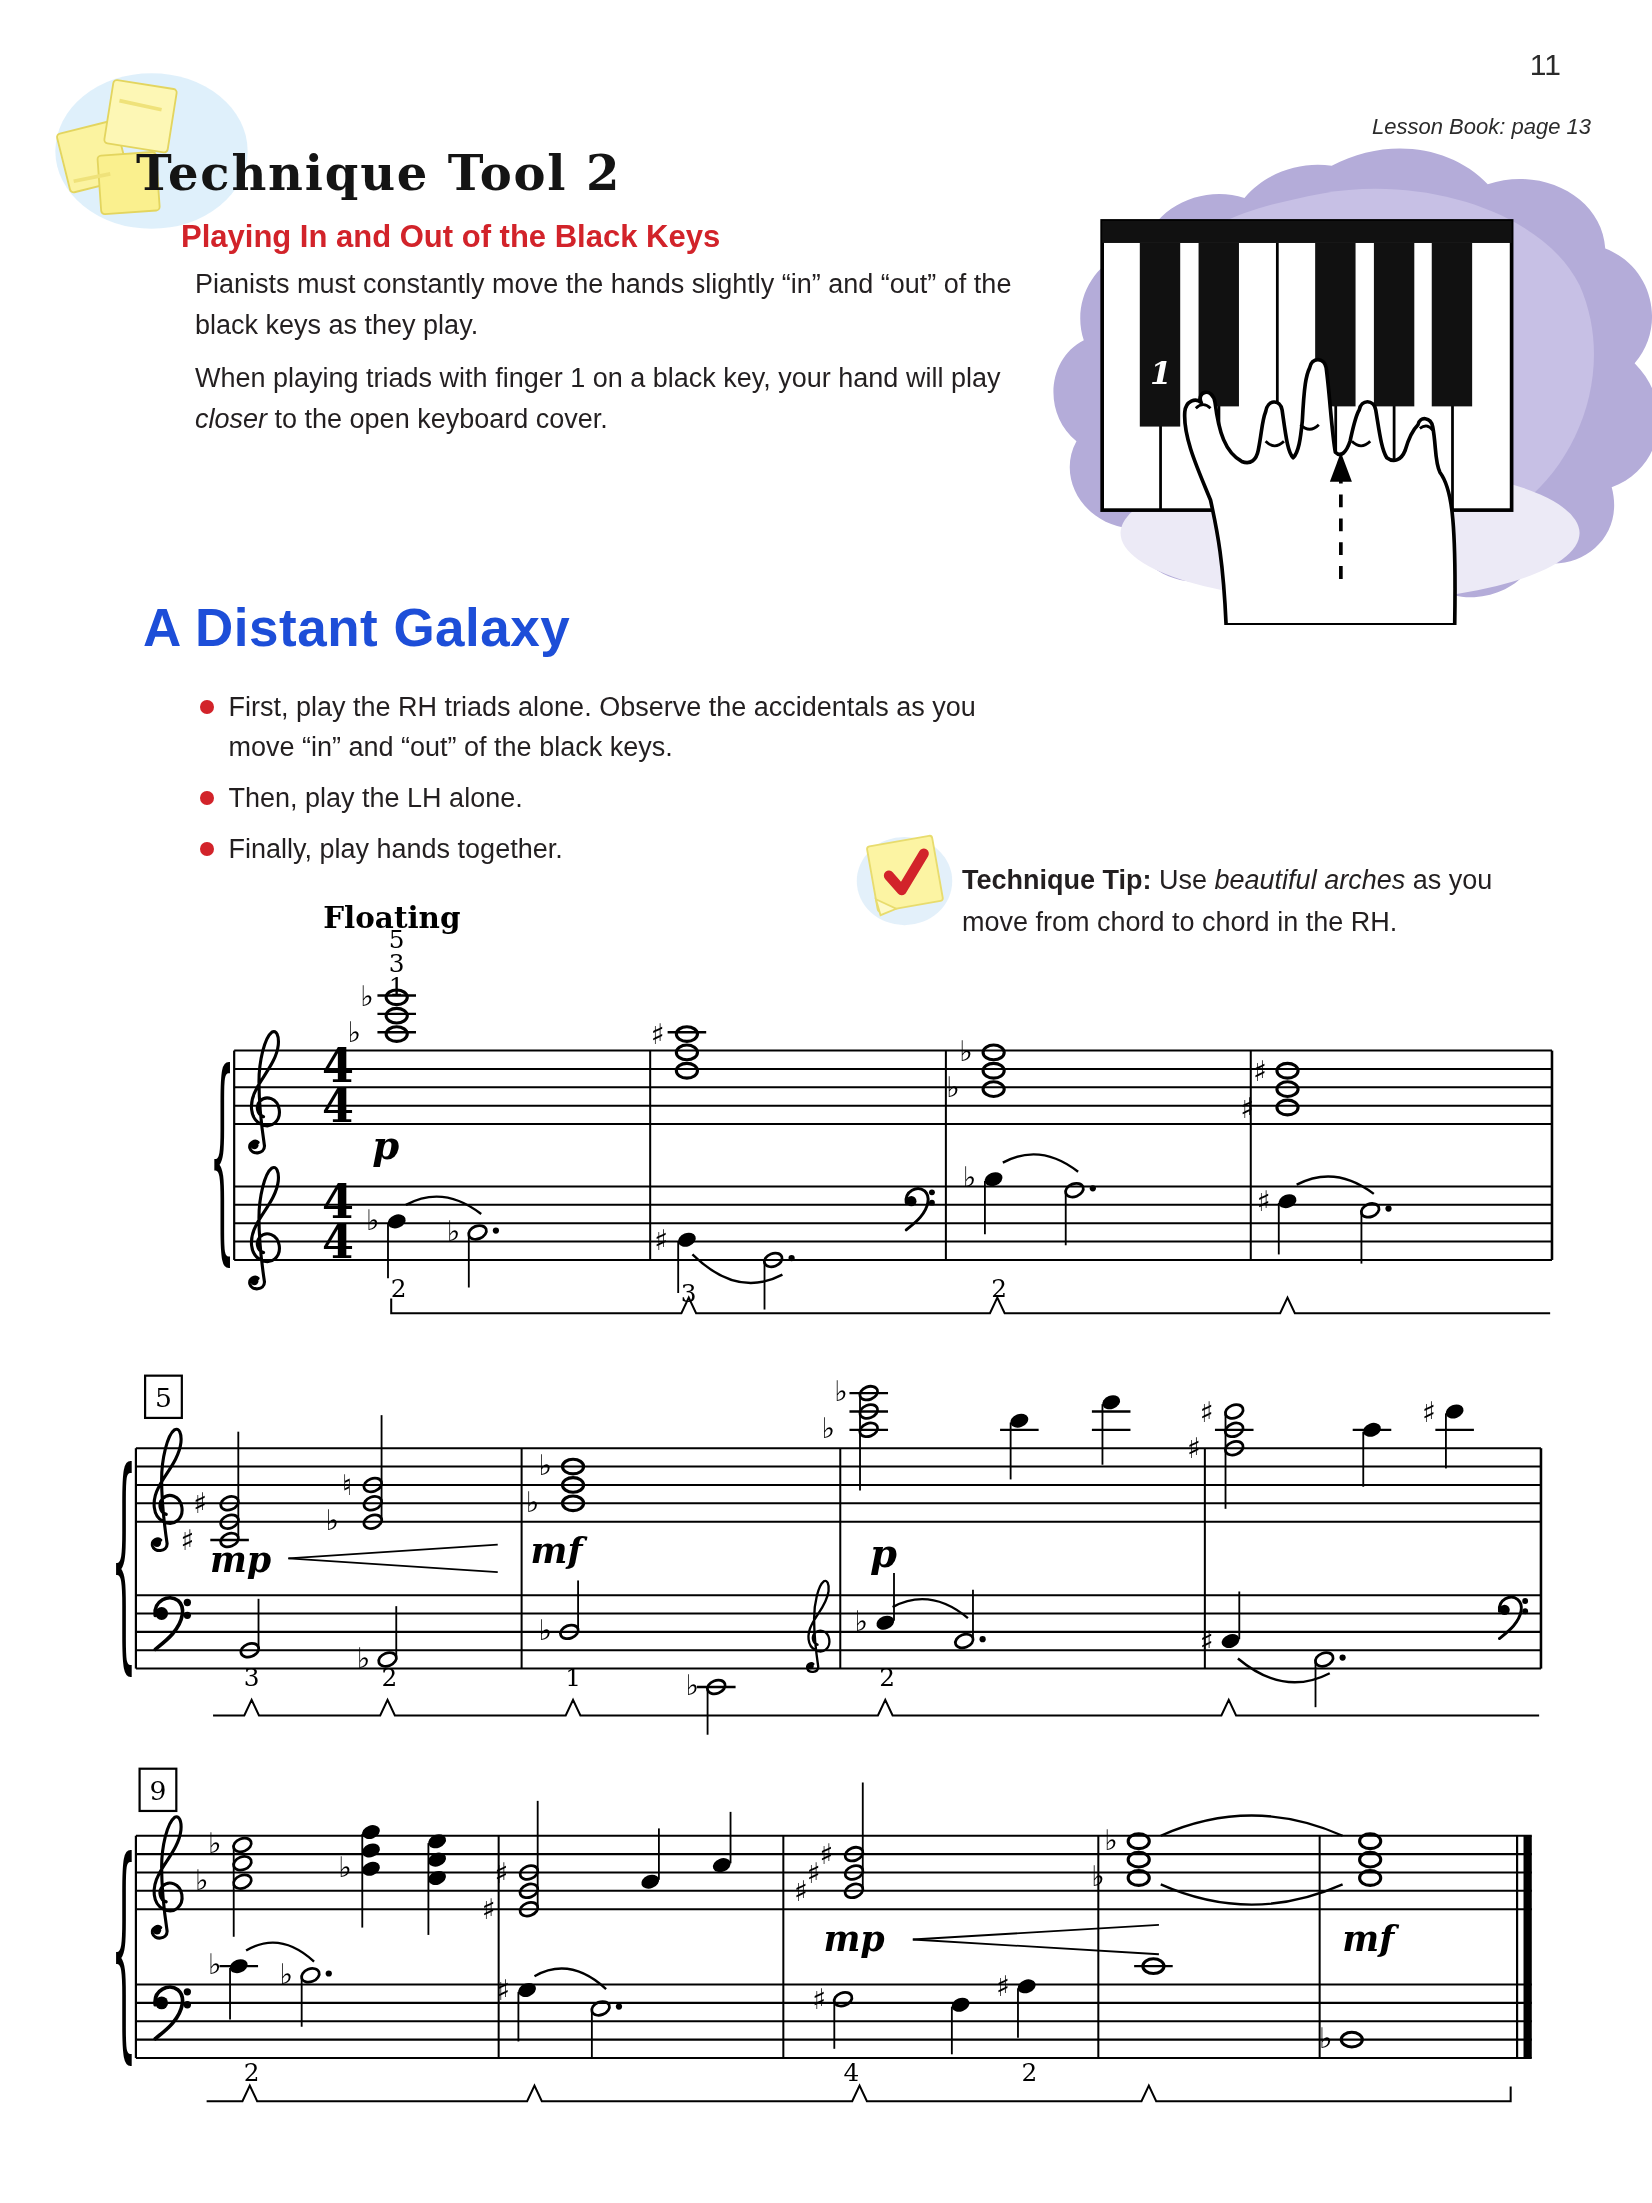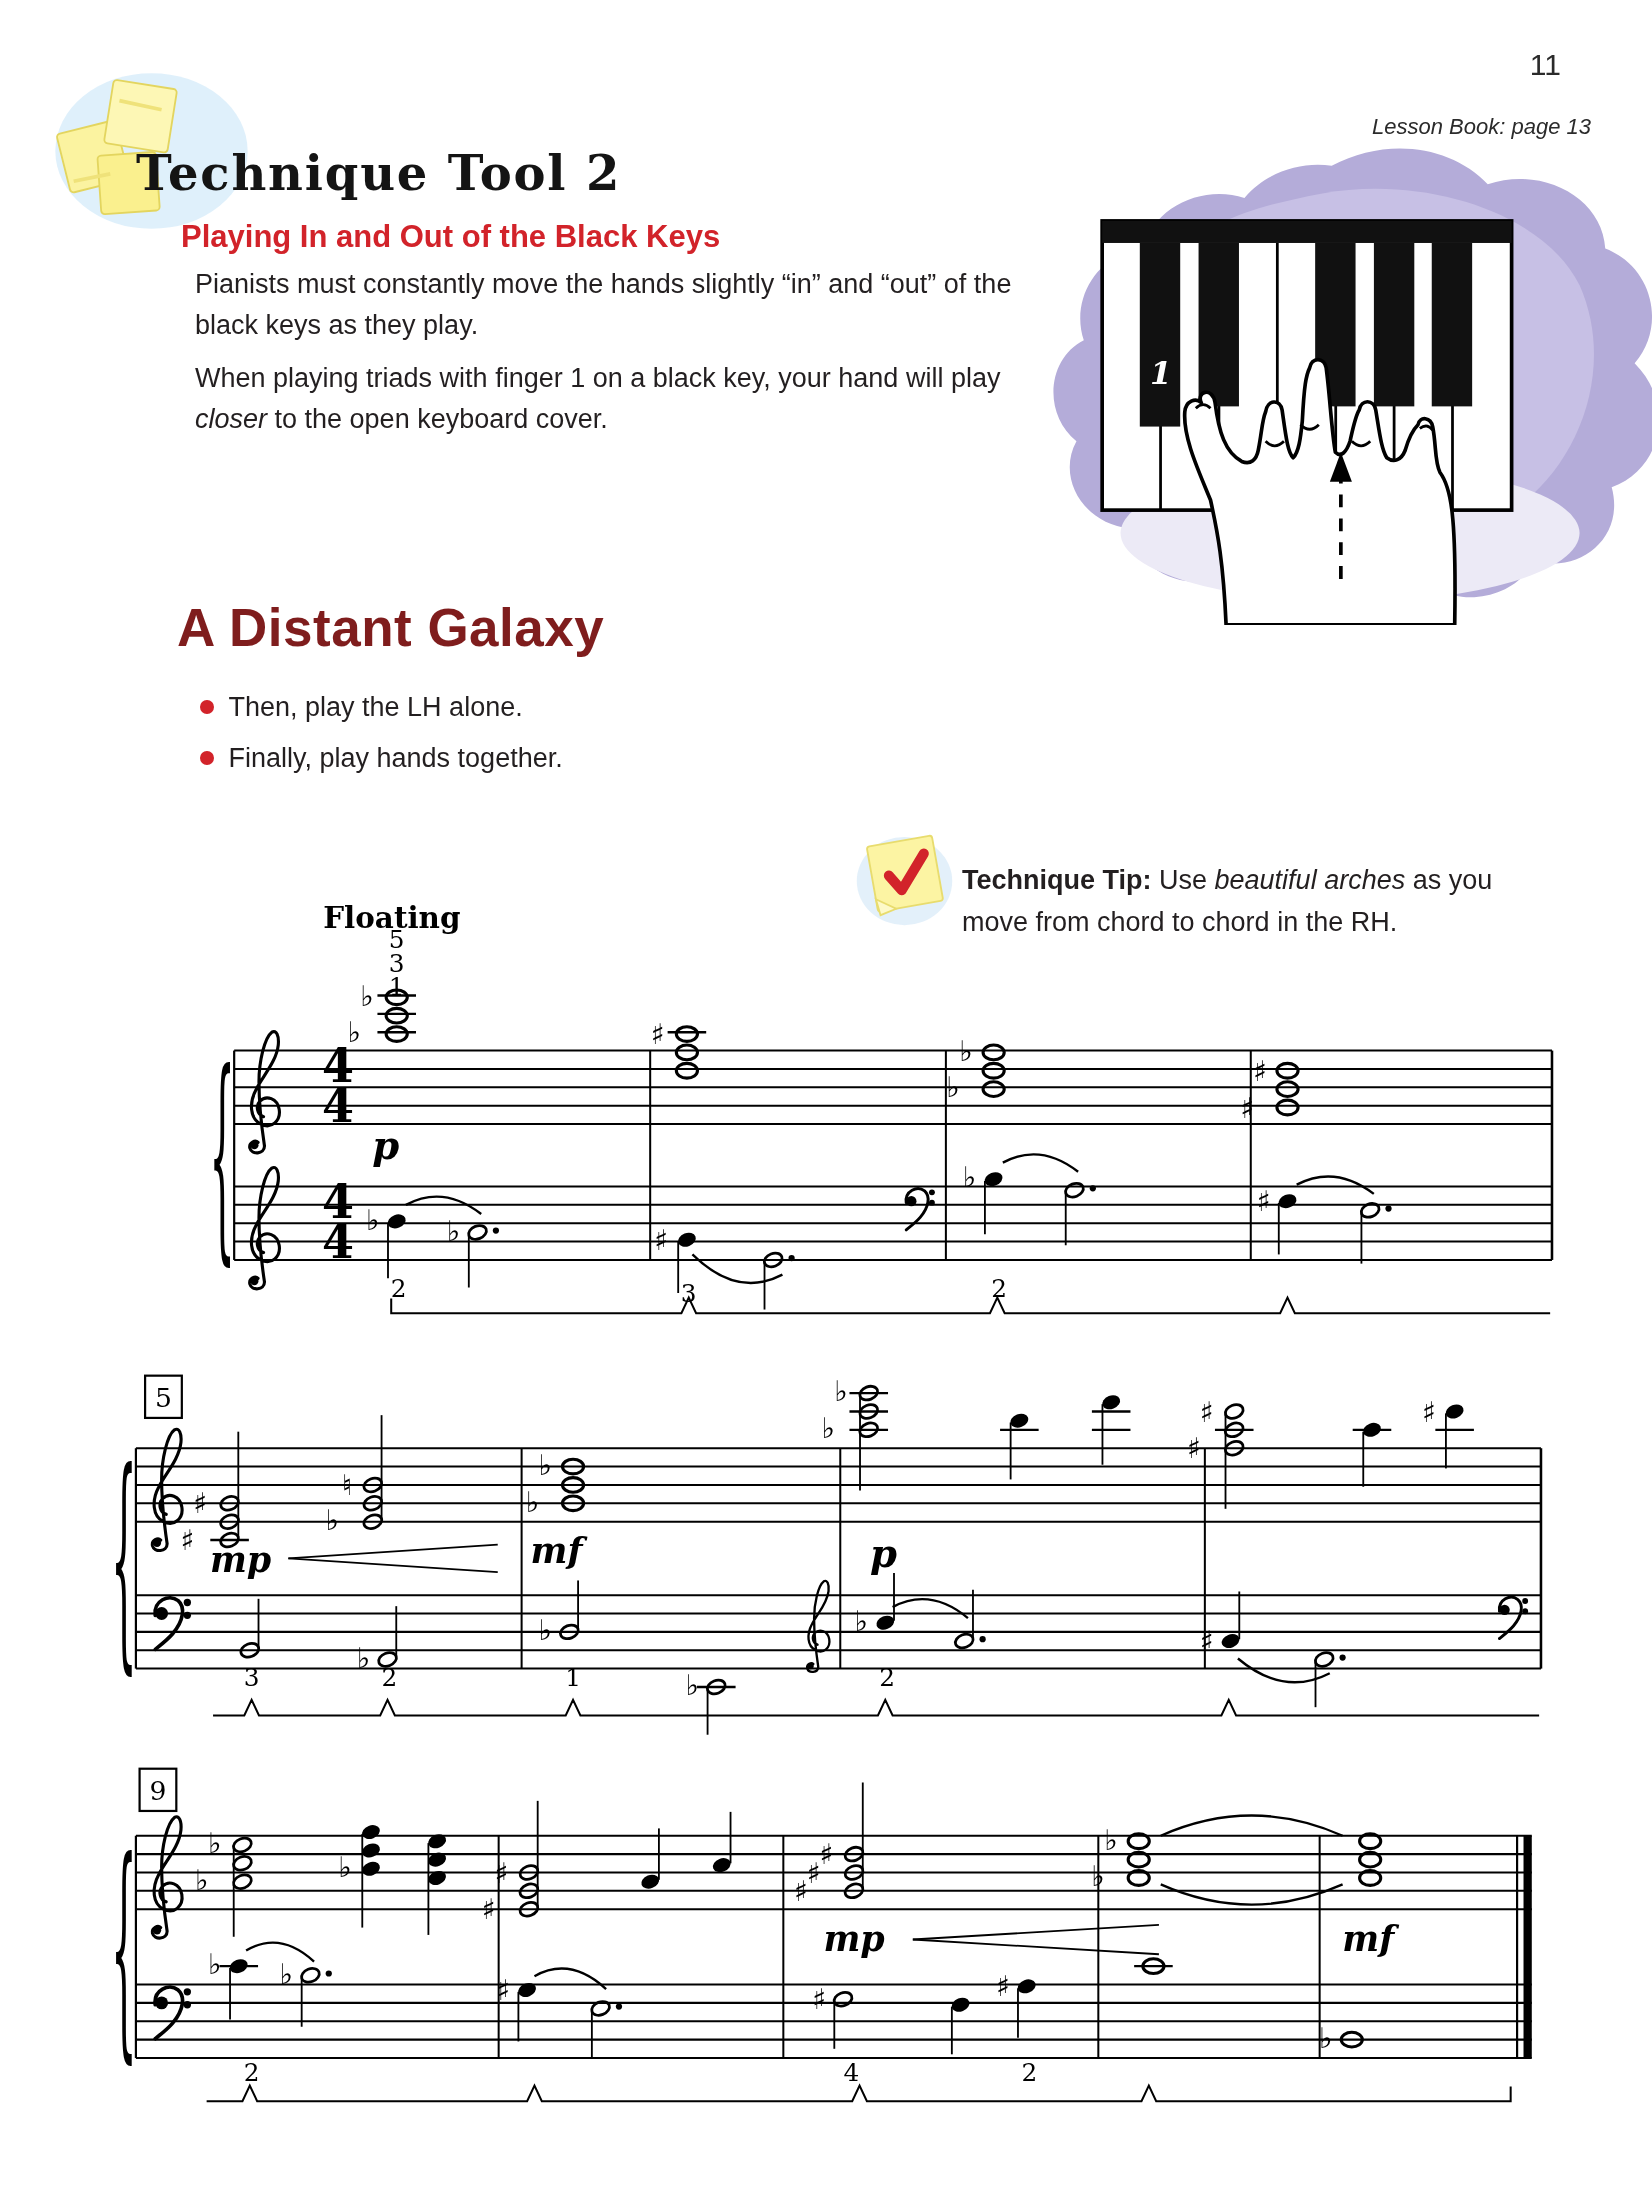--- a/index.html
+++ b/index.html
@@ -7,21 +7,21 @@
        font-family:"Liberation Sans",sans-serif;color:#231f20;overflow:hidden;}
   .abs{position:absolute;}
   .pageno{font-size:30px;color:#2b2b2b;}
   .lessonref{font-style:italic;font-size:22px;color:#2b2b2b;margin-left:33px;}
   .script-title{font-family:"DejaVu Serif",serif;font-weight:bold;
        font-size:48px;letter-spacing:1.8px;color:#141414;}
   .red-head{font-weight:bold;font-size:31px;color:#d2232a;}
   .body-text{font-size:27px;line-height:41px;color:#231f20;}
   .para{margin-bottom:12px;}
   .para em,.bullet-text em,.tip-text em{font-style:italic;}
-  .big-title{font-weight:bold;font-size:53px;color:#7f1d1d;letter-spacing:0.5px;margin-left:34px;}
+  .big-title{font-weight:bold;font-size:53px;color:#1d4ed8;letter-spacing:0.5px;}
   .bullet-row{display:flex;margin-bottom:11px;}
   .dot{width:13.8px;height:13.8px;border-radius:50%;background:#d2232a;flex:0 0 13.8px;
        margin:13px 14.7px 0 0;}
   .bullet-text{font-size:27px;line-height:40px;}
   .tip-text{font-size:27px;line-height:42px;}
   .tip-text strong{font-weight:bold;text-align:center;}
   svg text{user-select:none;}
   .mserif{font-family:"DejaVu Serif",serif;}
   .msans{font-family:"DejaVu Sans",sans-serif;}
   .dyn{font-family:"DejaVu Serif",serif;font-style:italic;font-weight:bold;}
@@ -101,20 +101,24 @@
 
   <g>
     <line x1="380" y1="490" x2="380" y2="380" stroke="#000" stroke-width="4" stroke-dasharray="14 12"></line>
     <polygon points="380,352 368,384 392,384" fill="#000"></polygon>
   </g>
 </svg>
 
 <div class="abs big-title" style="left:143px;top:597px;">A Distant Galaxy</div>
 
 <div class="abs" id="bullet-list" style="left:200px;top:687px;width:826px;">
+    <div class="bullet-row">
+      <span class="dot"></span>
+      <div class="bullet-text"><span>First, play the RH triads alone.  Observe the accidentals as you move “in” and “out” of the black keys.</span></div>
+    </div>
     <div class="bullet-row">
       <span class="dot"></span>
       <div class="bullet-text"><span>Then, play the LH alone.</span></div>
     </div>
     <div class="bullet-row">
       <span class="dot"></span>
       <div class="bullet-text"><span>Finally, play hands together.</span></div>
     </div>
   </div>
 

